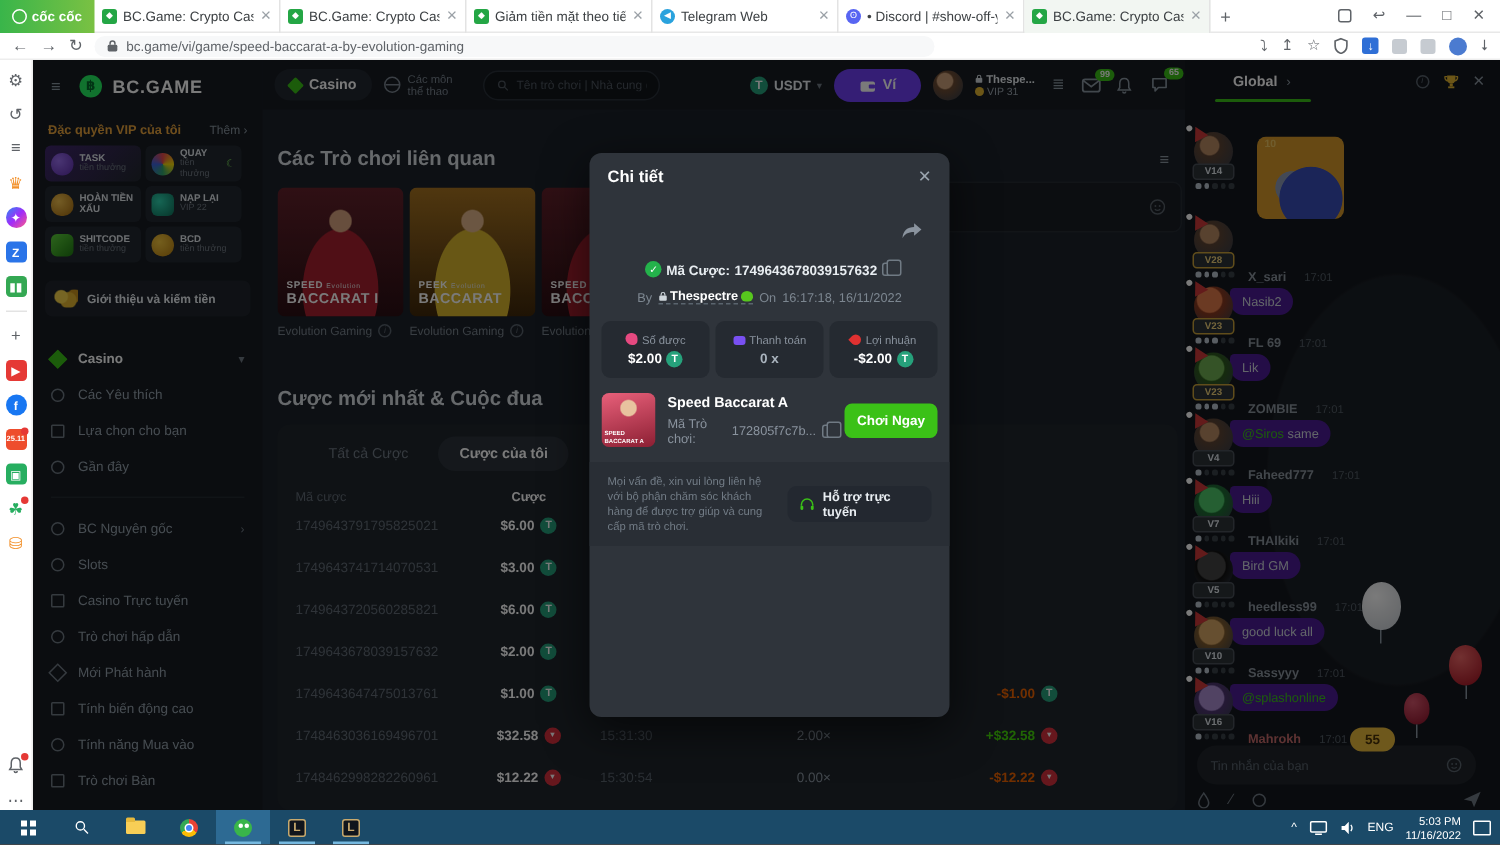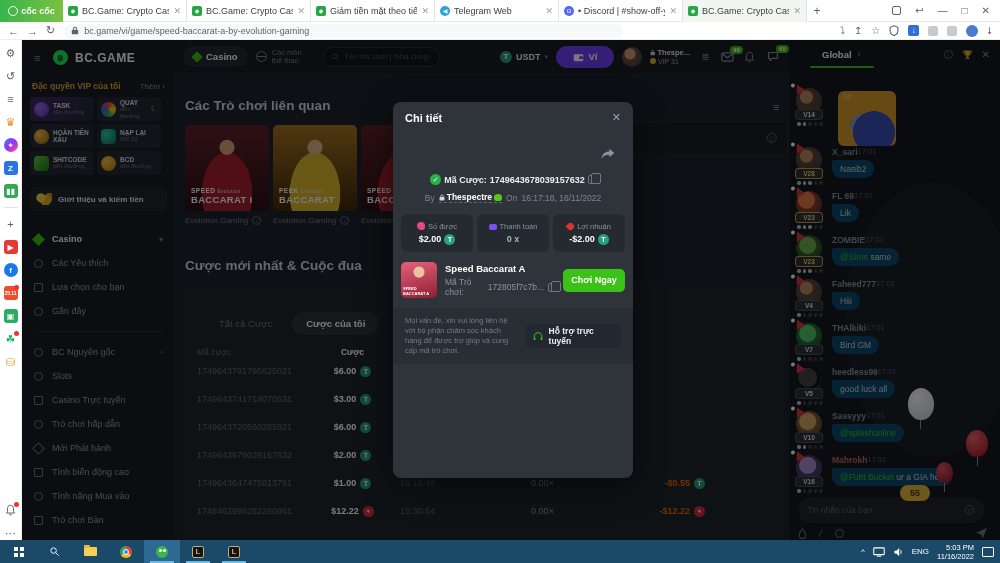--- a/index.html
+++ b/index.html
@@ -114,21 +114,21 @@
   .cl .l2 { font-size:9.5px; font-weight:bold; letter-spacing:.3px;}
   .cprovs { position:absolute; left:10px; top:143px; display:flex; gap:4px;align-items:center; }
   .cprov { width:84px; display:flex; align-items:center; gap:4px; color:#77828c; font-size:8px; }
   .info { width:9px; height:9px; border:1px solid #59636d; border-radius:50%; color:#59636d; font-size:6px; display:flex; align-items:center; justify-content:center; font-style:italic; flex:none;}
   .cmtmenu { position:absolute; left:598px; top:28px; color:#8b96a1; font-size:11px;}
   .cmt { position:absolute; left:365px; top:48px; width:248px; height:34px; background:#191e25; border:1px solid #262c34; border-radius:6px; display:flex; align-items:center; padding:0 10px; }
   .cmt input { background:transparent; border:0; outline:0; color:#aab4be; font-size:9px; width:100%; font-family:inherit;}
   .cmt input::placeholder { color:#586069; }
   .s2 { position:absolute; left:10px; top:185px; }
   .betp { position:absolute; left:10px; top:210px; width:600px; height:257px; background:#20262d; border-radius:8px; padding:8px 10px; }
-  .btabs { display:flex; gap:6px; padding-left:10px;margin-top:21px; }
+  .btabs { display:flex; gap:6px; padding-left:10px; }
   .btab { color:#707a84; font-size:9.5px; padding:6px 14px; border-radius:14px; }
   .btab.active { background:#2c333b; color:#fff; font-weight:bold; }
   .thead { display:flex; color:#5a646e; font-size:8.5px; margin-top:12px; }
   .trow { display:flex; align-items:center; height:28px; font-size:9px; }
   .c-id { width:110px; color:#626c76; overflow:hidden; white-space:nowrap; padding-left:2px;}
   .c-am { width:95px; display:flex; align-items:center; justify-content:center; gap:4px; color:#fff; font-weight:bold; }
   .c-tm { width:90px; color:#5a646e; }
   .c-po { width:105px; text-align:center; color:#8b96a1; }
   .c-pr { width:110px; display:flex; align-items:center; justify-content:flex-end; gap:4px; font-weight:bold; color:#8b96a1;}
   .coin { width:11px; height:11px; border-radius:50%; color:#fff; font-size:7px; font-weight:bold; display:inline-flex; align-items:center; justify-content:center; flex:none;}
@@ -147,24 +147,24 @@
   .msgs { position:absolute; left:0; top:30px; width:210px; height:420px; }
   .msg { position:absolute; left:6px; width:196px; }
   .avatar { position:absolute; left:0; top:0; width:26px; height:26px; border-radius:50%; background:radial-gradient(circle at 40% 35%,#b88a63 0 6px,#5d4434 7px,#333c49); }
   .hat { position:absolute; left:-2px; top:-4px; width:0; height:0; border-left:5px solid transparent; border-right:5px solid transparent; border-bottom:9px solid #d03a3a; transform:rotate(-28deg); }
   .hat::after { content:""; position:absolute; left:-6px; top:-3px; width:4px; height:4px; background:#fff; border-radius:50%; }
   .vip { position:absolute; left:-1px; top:21px; width:28px; height:11px; background:#2c3238; border:1px solid #4a5158; border-radius:3px; color:#dfe5ea; font-size:6.5px; font-weight:bold; display:flex; align-items:center; justify-content:center; }
   .vgold { border-color:#c9a23a; color:#f0d27a; }
   .dots { position:absolute; left:1px; top:34px; display:flex; gap:2px; }
   .dots i { width:3.5px; height:3.5px; border-radius:50%; background:#3a4148; }
   .dots i.f { background:#b9c2cc; }
-  .mhead2 { margin-left:36px; display:flex; align-items:flex-start; gap:0; }
+  .mhead2 { margin-left:36px; display:flex; align-items:flex-end; gap:12px;margin-top:32px; }
   .mname { color:#8b949e; font-size:8.5px; font-weight:bold; white-space:nowrap; overflow:hidden; max-width:110px;}
   .mtime { color:#545e67; font-size:7.5px; }
-  .bubble { margin-left:36px; margin-top:3px; display:inline-block; background:#0c4a6e; border-radius:3px 9px 9px 9px; padding:4px 8px; color:#cfd6dc; font-size:8.5px; max-width:145px;}
+  .bubble { margin-left:24px; margin-top:3px; display:inline-block; background:#4c1d95; border-radius:3px 9px 9px 9px; padding:4px 8px; color:#cfd6dc; font-size:8.5px; max-width:145px;}
   .mention { color:#3bc117; }
   .sticker { position:absolute; left:42px; top:3px; width:58px; height:55px; background:radial-gradient(circle at 62% 75%,#3a4fb8 0 38%,transparent 39%),radial-gradient(circle at 40% 62%,#8d99b5 0 22%,transparent 23%),#d79a2b; border-radius:6px; overflow:hidden;}
   .sticker span { position:absolute; left:5px; top:2px; color:rgba(255,235,150,.5); font-size:7px; font-weight:bold;}
   .balloon { position:absolute; border-radius:50% 50% 48% 48%; }
   .bl1 { left:118px; top:318px; width:26px; height:32px; background:radial-gradient(circle at 35% 30%,#fff,#c7ccd2); }
   .bl2 { left:176px; top:360px; width:22px; height:27px; background:radial-gradient(circle at 35% 30%,#e66,#a00f1f); }
   .bl3 { left:146px; top:392px; width:17px; height:21px; background:radial-gradient(circle at 35% 30%,#d5556b,#8c1128); }
   .balloon::after { content:""; position:absolute; left:48%; bottom:-9px; width:1px; height:9px; background:#8b96a1; }
   .b55 { position:absolute; left:110px; top:415px; background:#e7b83c; color:#4a3208; font-weight:bold; font-size:9px; border-radius:10px; padding:3px 10px; z-index:5;}
   .cinput { position:absolute; left:8px; top:457px; width:186px; height:26px; background:#20252b; border-radius:13px; display:flex; align-items:center; padding:0 9px; gap:5px;}
@@ -609,22 +609,35 @@
         </div>
         <div class="trow">
           <span class="c-id">1749643647475013761</span>
           <span class="c-am">
               <span>$1.00</span>
               <span class="coin usdt">T</span>
             </span>
           <span class="c-tm">16:16:49</span>
           <span class="c-po">0.00×</span>
           <span class="c-pr neg">
-              <span>-$0.55</span>
+              <span>-$1.00</span>
               <span class="coin usdt">T</span>
+            </span>
+        </div>
+        <div class="trow">
+          <span class="c-id">1748463036169496701</span>
+          <span class="c-am">
+              <span>$32.58</span>
+              <span class="coin trx">▼</span>
+            </span>
+          <span class="c-tm">15:31:30</span>
+          <span class="c-po">2.00×</span>
+          <span class="c-pr pos">
+              <span>+$32.58</span>
+              <span class="coin trx">▼</span>
             </span>
         </div>
         <div class="trow">
           <span class="c-id">1748462998282260961</span>
           <span class="c-am">
               <span>$12.22</span>
               <span class="coin trx">▼</span>
             </span>
           <span class="c-tm">15:30:54</span>
           <span class="c-po">0.00×</span>

